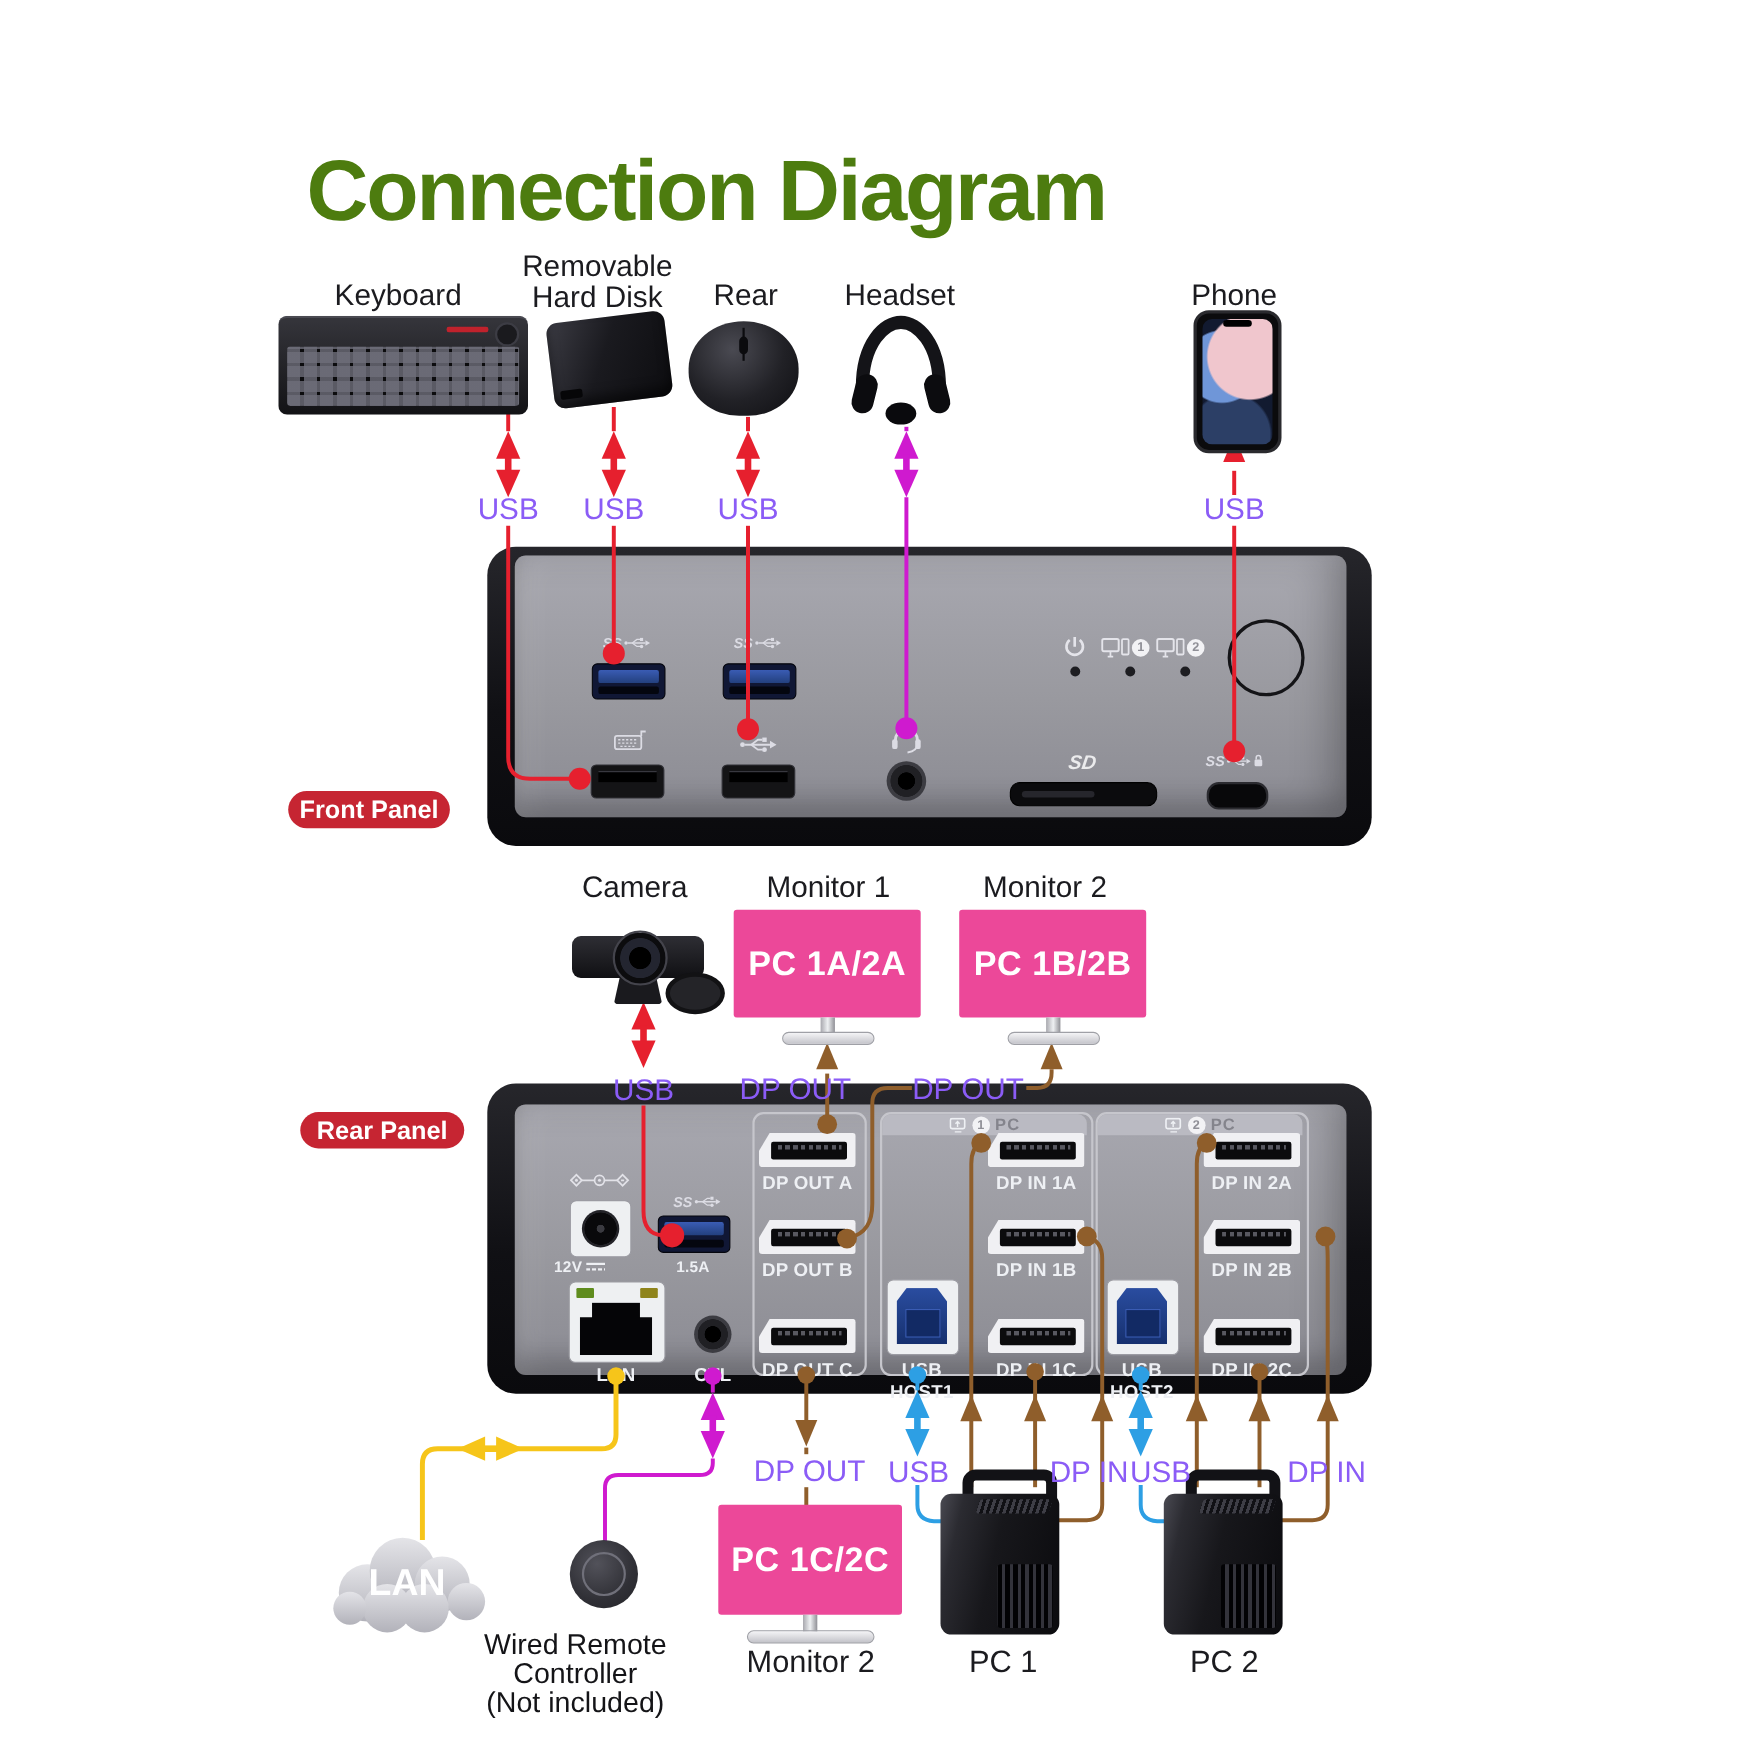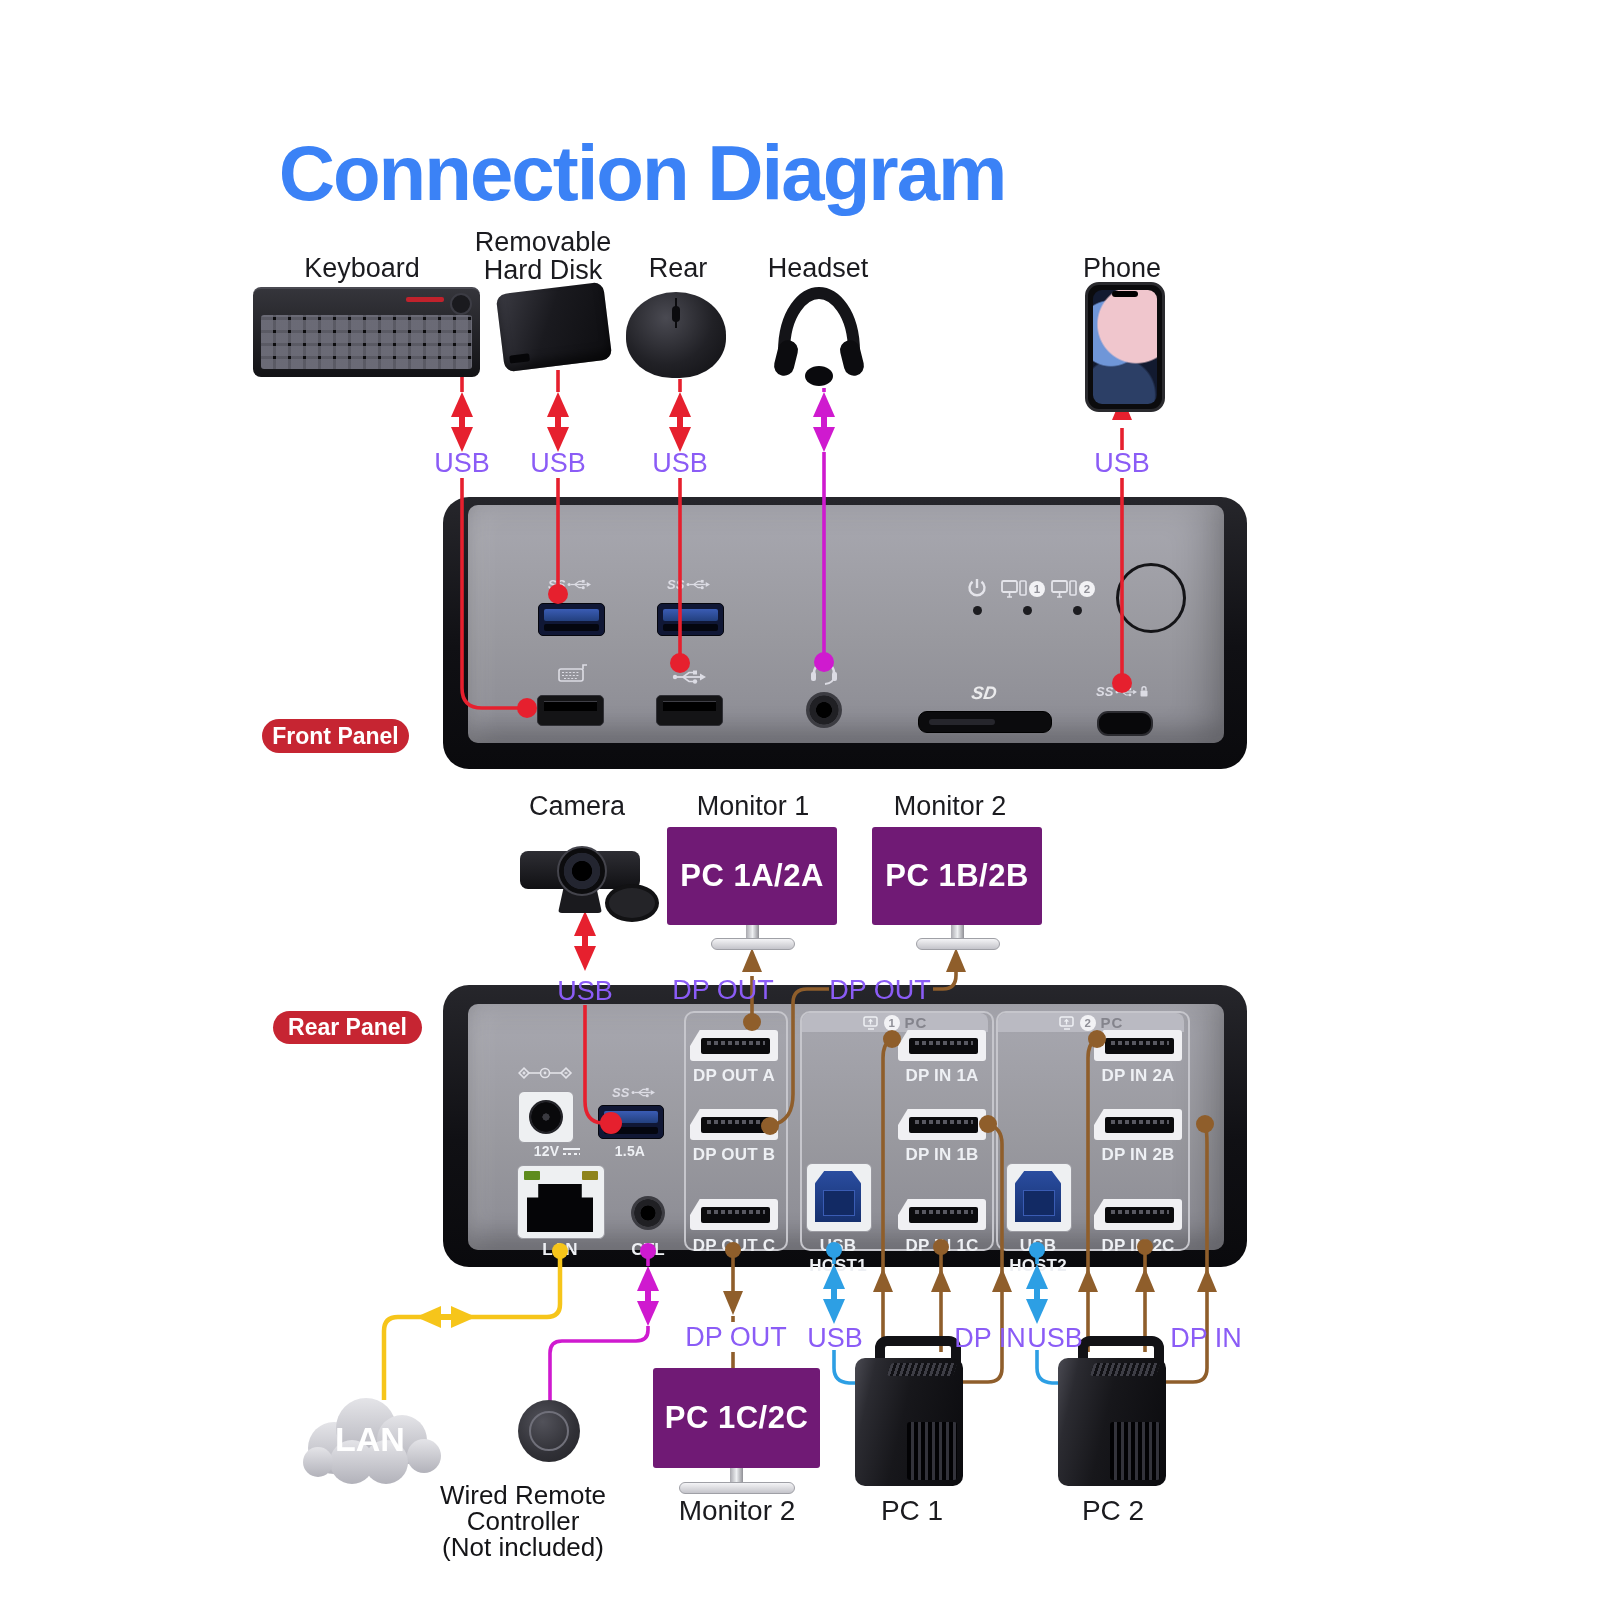--- a/index.html
+++ b/index.html
@@ -1,21 +1,21 @@
 <!DOCTYPE html>
 <html><head>
 <meta charset="utf-8">
 <style>
   html,body{margin:0;padding:0;background:#fff}
   #canvas{position:relative;width:1600px;height:1600px;background:#fff;
           font-family:"Liberation Sans",sans-serif;overflow:hidden}
   .abs{position:absolute}
   
   .title{position:absolute;left:0;top:128px;width:1284px;text-align:center;
-         font-size:78px;font-weight:700;color:#3b82f6;letter-spacing:-2px}
+         font-size:78px;font-weight:700;color:#4d7c0f;letter-spacing:-2px}
   .devlbl{position:absolute;text-align:center;color:#1b1b1f;font-size:27px;line-height:1.04;font-weight:400}
   .cable{position:absolute;text-align:center;color:#8b5cf6;font-size:27px;font-weight:400}
   .badge{position:absolute;background:#c62532;color:#fff;font-weight:700;font-size:23px;
          display:flex;align-items:center;justify-content:center;border-radius:18px}
   
   .dock{position:absolute;background:linear-gradient(#26262b,#101014 55%,#0a0a0d);border-radius:26px}
   .face{position:absolute;background:linear-gradient(180deg,#a8a8b0 0%,#99999f 55%,#8b8b93 100%);
         border-radius:10px;box-shadow:inset -22px 0 32px rgba(0,0,0,.16),inset 0 -16px 22px rgba(0,0,0,.16),inset 14px 4px 22px rgba(255,255,255,.10)}
   
   .dp{position:absolute;background:#f0f0f3;clip-path:polygon(11% 0,100% 0,100% 100%,0 100%,0 52%);border-radius:3px}
@@ -38,21 +38,21 @@
   .gbox{position:absolute;border:2px solid #c6c6cc;border-radius:10px}
   .ghead{position:absolute;background:rgba(188,188,196,.9);border-radius:8px 8px 0 0;
          display:flex;align-items:center;justify-content:center;gap:5px}
   .ghead .pc{color:#84848c;font-weight:700;font-size:15px;letter-spacing:1px}
   .cnum{display:inline-flex;width:16px;height:16px;border-radius:50%;background:#f2f2f5;color:#8f8f97;
         font-size:11.5px;font-weight:700;align-items:center;justify-content:center}
   .whitebox{position:absolute;background:#eef0f2;border:1px solid #9b9ba2;border-radius:6px}
   .ss-ico{position:absolute;display:flex;align-items:center;gap:2px}
   .ss-ico .ss{font-style:italic;font-weight:700;font-size:13px;color:#dcdce4}
   
-  .screen{position:absolute;background:#701a75;border-radius:3px;display:flex;align-items:center;justify-content:center}
+  .screen{position:absolute;background:#ec4899;border-radius:3px;display:flex;align-items:center;justify-content:center}
   .screen span{color:#fff;font-weight:700;font-size:31px;letter-spacing:.5px}
   .neck{position:absolute;background:linear-gradient(90deg,#a8a8ae,#eef0f2,#8f8f95)}
   .mbase{position:absolute;background:linear-gradient(#f4f4f6,#c4c4ca);border:1px solid #9fa0a6;border-radius:8px}
   
   .tower{position:absolute;width:112px;height:152px}
   .t-handle{position:absolute;left:22px;top:0;width:66px;height:34px;border:10px solid #121216;border-radius:12px}
   .t-main{position:absolute;left:2px;top:22px;width:108px;height:128px;border-radius:10px;
           background:linear-gradient(103deg,#4a4a52 0%,#2b2b31 16%,#17171b 45%,#0b0b0e 100%)}
   .t-grille{position:absolute;left:36px;top:27px;width:66px;height:13px;transform:skewX(-18deg);border-radius:3px;
             background:repeating-linear-gradient(90deg,#3e3e46 0 3px,#101014 3px 6px)}
@@ -199,21 +199,21 @@
     <path d="M11,10 H22"></path>
       <circle cx="27" cy="10" r="4.5"></circle>
       <circle cx="27" cy="10" r="1.4" fill="#e2e2e8" stroke="none"></circle>
     <path d="M32,10 H43"></path>
       <rect x="44.5" y="6.5" width="7" height="7" transform="rotate(45 48 10)"></rect>
       <path d="M46.6,10 H49.4"></path>
   </svg>
   <div class="whitebox" style="left:518px;top:1091px;width:54px;height:50px">
     <div class="abs" style="left:10px;top:8px;width:34px;height:34px;border-radius:50%;background:radial-gradient(circle,#3a3a40 0 14%,#09090b 16% 60%,#232328 62%)"></div>
   </div>
-  <div class="portlbl" style="left:517px;top:1143px;width:80px;font-size:14px">
+  <div class="portlbl" style="left:487px;top:1143px;width:80px;font-size:14px">
     <span>12V</span>
     <span style="display:inline-block;width:17px;height:9px;vertical-align:baseline;background-image:linear-gradient(#eef0f4,#eef0f4),repeating-linear-gradient(90deg,#eef0f4 0 3px,transparent 3px 5.5px);background-size:100% 2px,100% 2px;background-position:0 1px,0 6px;background-repeat:no-repeat"></span>
   </div>
 
   <div class="ss-ico" style="left:612px;top:1085px">
     <span class="ss">SS</span>
     <svg width="24" height="13" viewBox="0 0 34 16" fill="#dcdce4" stroke="#dcdce4">
         <circle cx="3" cy="8" r="2.2" stroke="none"></circle>
         <path d="M5,8 H28" stroke-width="1.8" fill="none"></path>
         <polygon points="28,4.5 34,8 28,11.5" stroke="none"></polygon>

